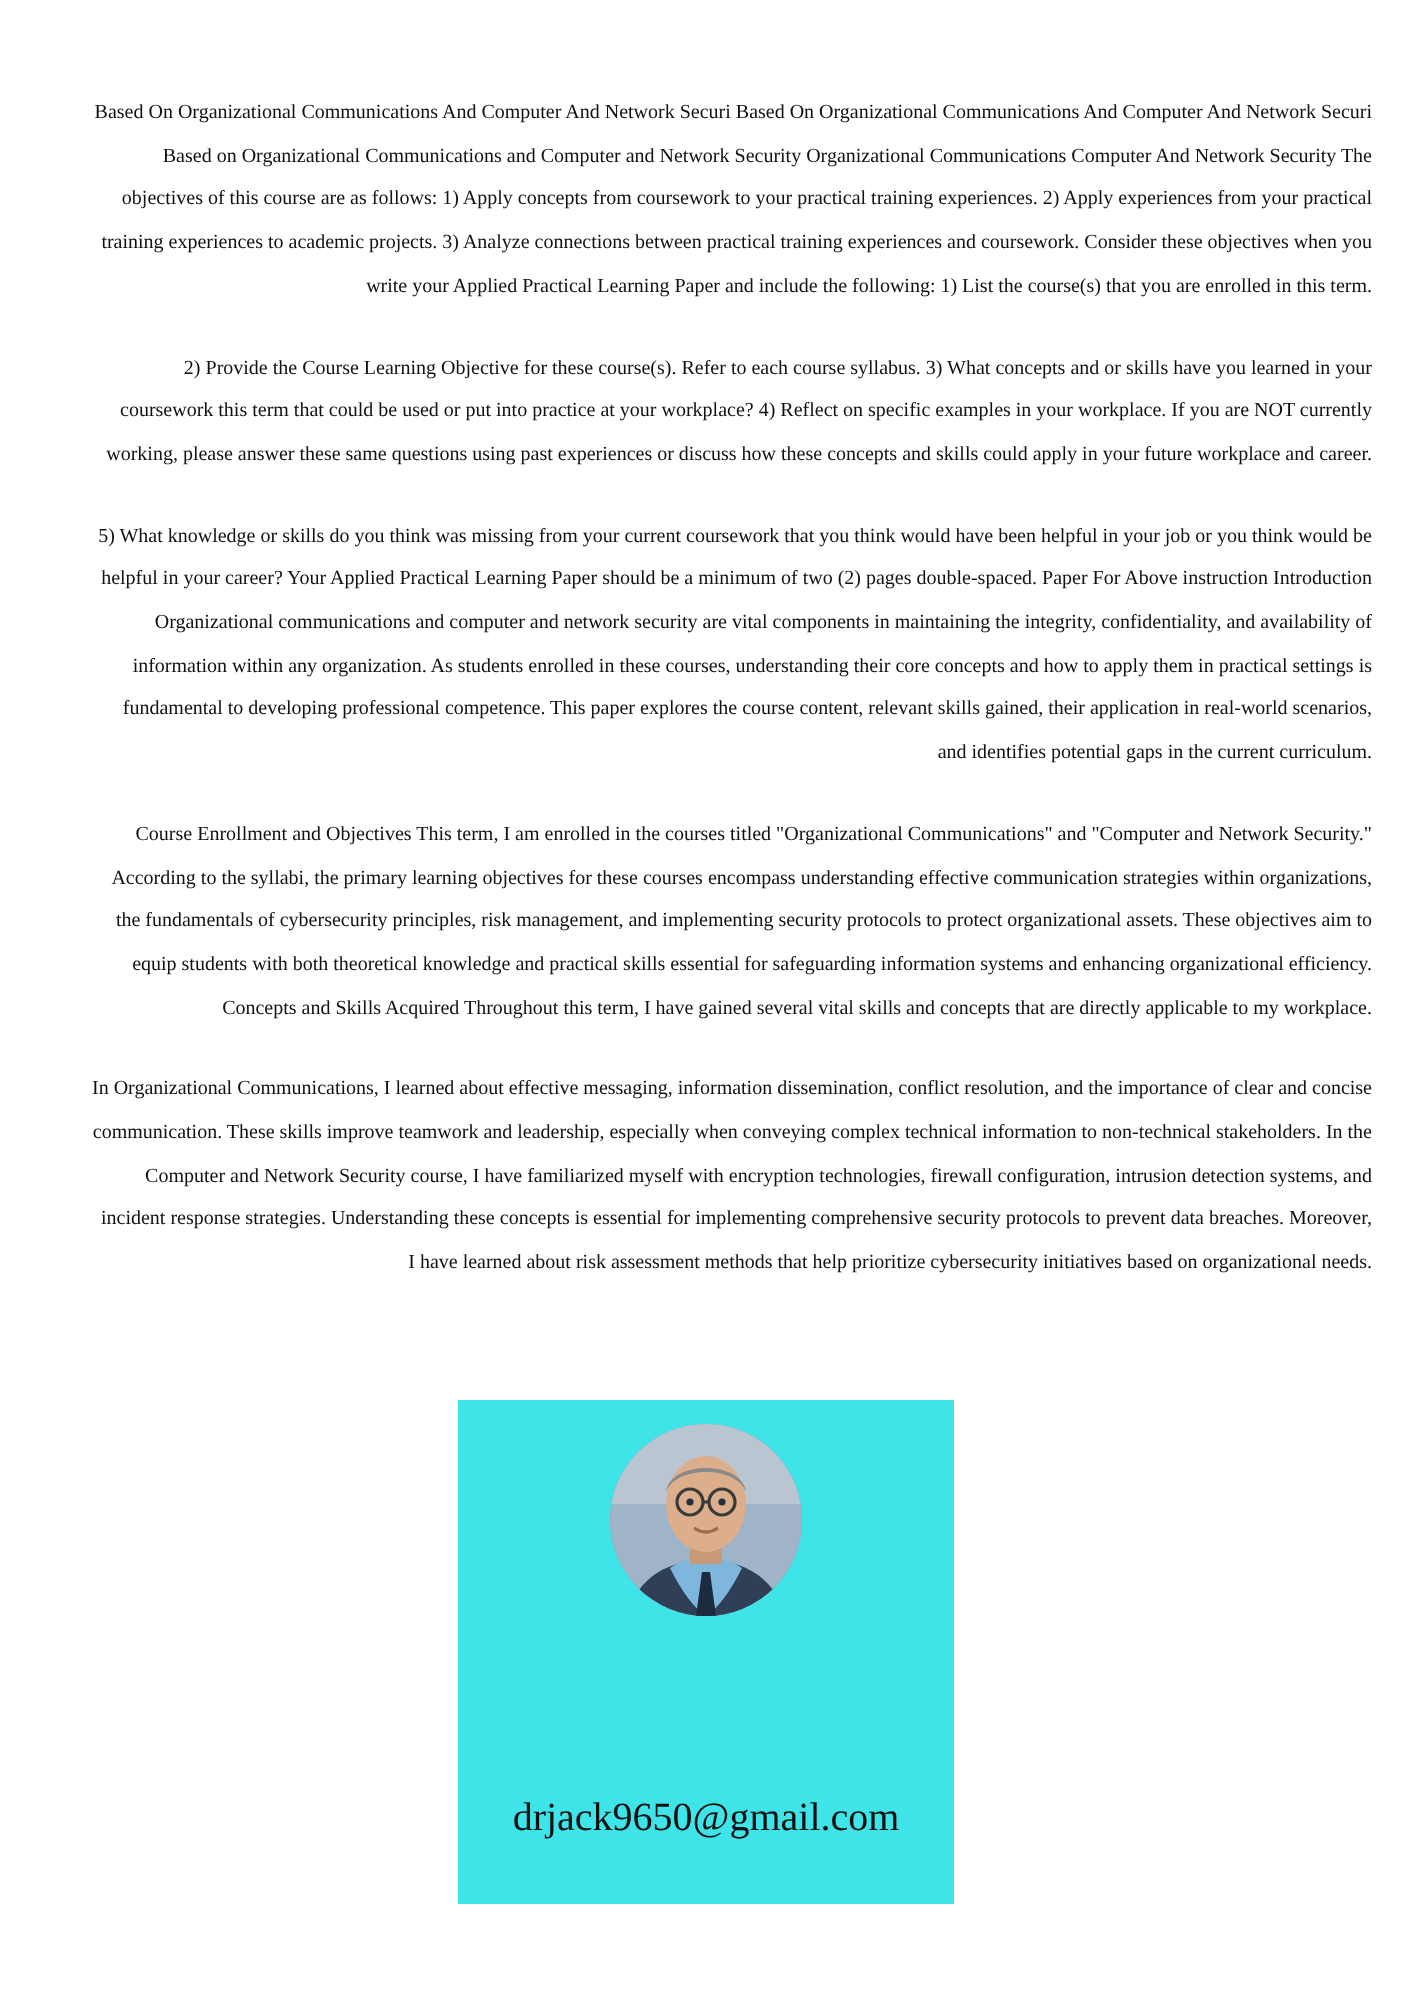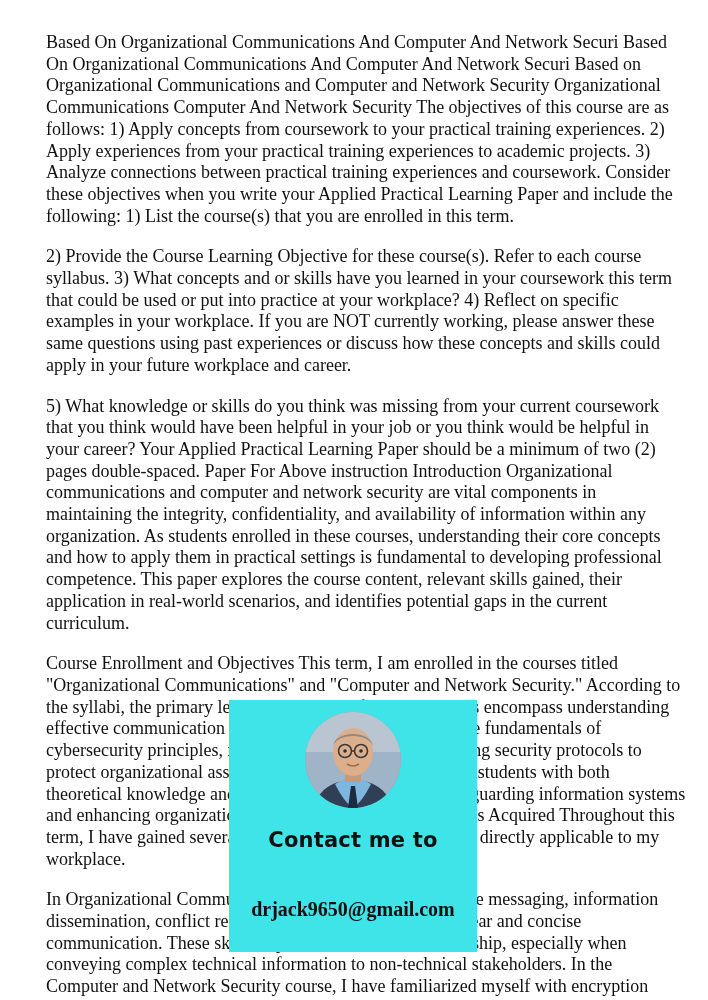--- a/index.html
+++ b/index.html
@@ -23,24 +23,24 @@
     height: 1000px;
     background: #ffffff;
   }
   .doc-body {
     position: absolute;
     left: 46px;
     top: 32px;
     width: 640px;
   }
   .para {
-    font-size: 18px;
+    font-size: 10px;
     line-height: 21.7px;
-    text-align: left;
-    margin: 0 0 19px 0;
+    text-align: right;
+    margin: 14px 0 19px 0;
     color: #111111;
   }
   .para:last-child { margin-bottom: 0; }
 
   
   .overlay-card {
     position: absolute;
     left: 229px;
     top: 700px;
     width: 248px;
@@ -74,21 +74,21 @@
     letter-spacing: 0.2px;
   }
   .overlay-line1 { top: 128px; }
   .overlay-line2 { top: 160px; }
   .overlay-email {
     position: absolute;
     left: 0;
     top: 198px;
     width: 100%;
     font-family: "Liberation Serif", serif;
-    font-weight: bold;
+    font-weight: normal;
     font-size: 20px;
     color: #111111;
   }
 </style>
 </head>
 <body>
 
 <div class="page">
 
   <div class="doc-body">
@@ -119,17 +119,16 @@
         <circle cx="40" cy="39" r="6.5" fill="none" stroke="#3a3a3a" stroke-width="1.6"></circle>
         <circle cx="56" cy="39" r="6.5" fill="none" stroke="#3a3a3a" stroke-width="1.6"></circle>
         <line x1="46.5" y1="39" x2="49.5" y2="39" stroke="#3a3a3a" stroke-width="1.6"></line>
 
         <circle cx="40" cy="39" r="1.8" fill="#24303c"></circle>
         <circle cx="56" cy="39" r="1.8" fill="#24303c"></circle>
 
         <path d="M42 52 Q48 56 54 52" stroke="#9c6b50" stroke-width="1.6" fill="none"></path>
       </svg>
     </div>
-    <div class="overlay-line1">Contact me to</div>
     <div class="overlay-email">drjack9650@gmail.com</div>
   </div>
 
 </div>
 
 </body></html>

